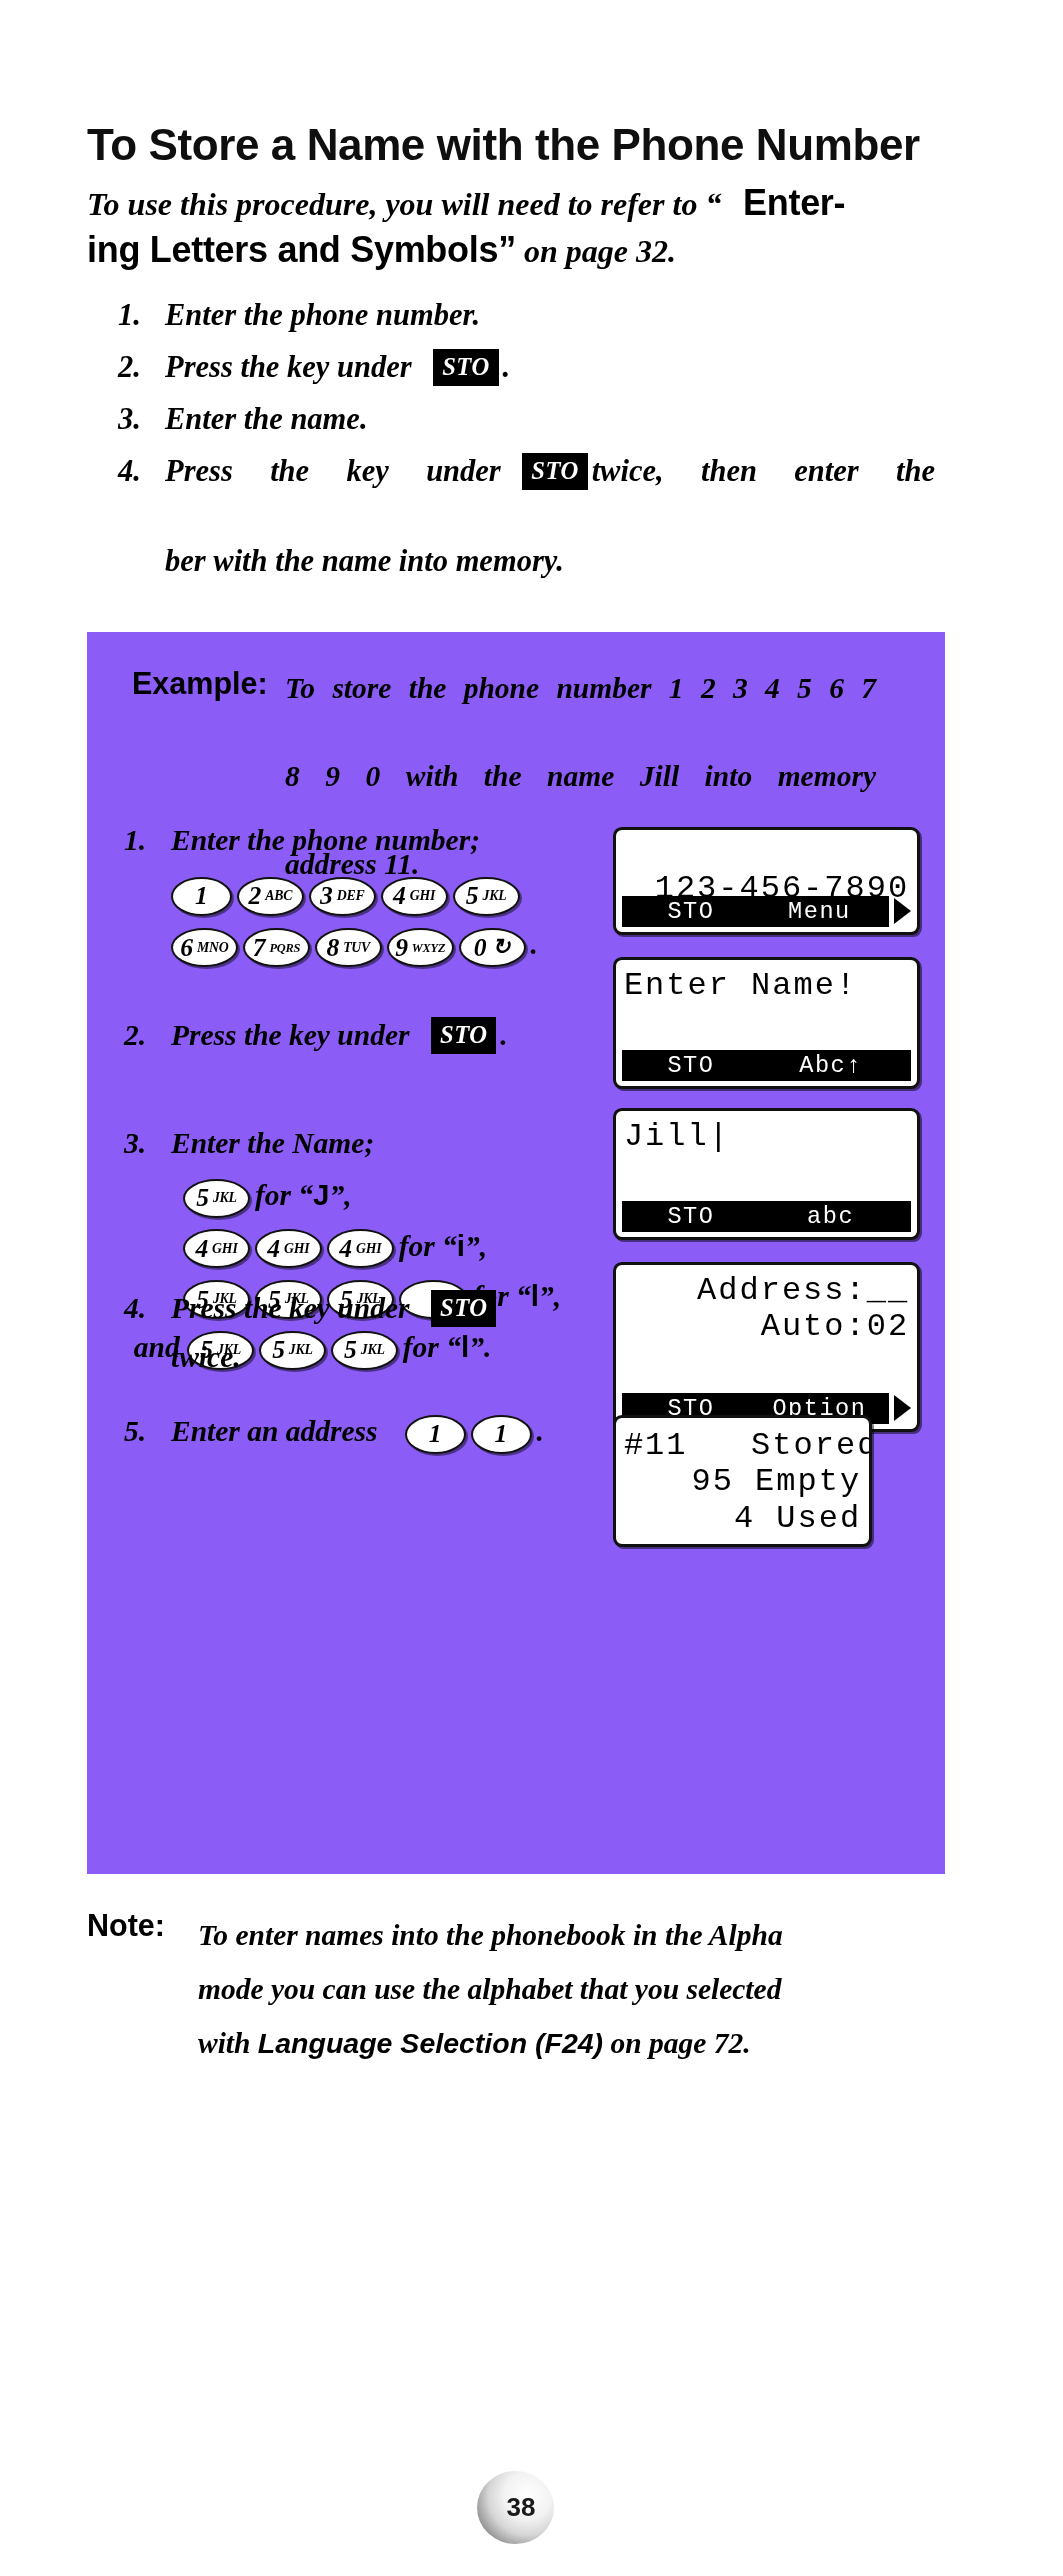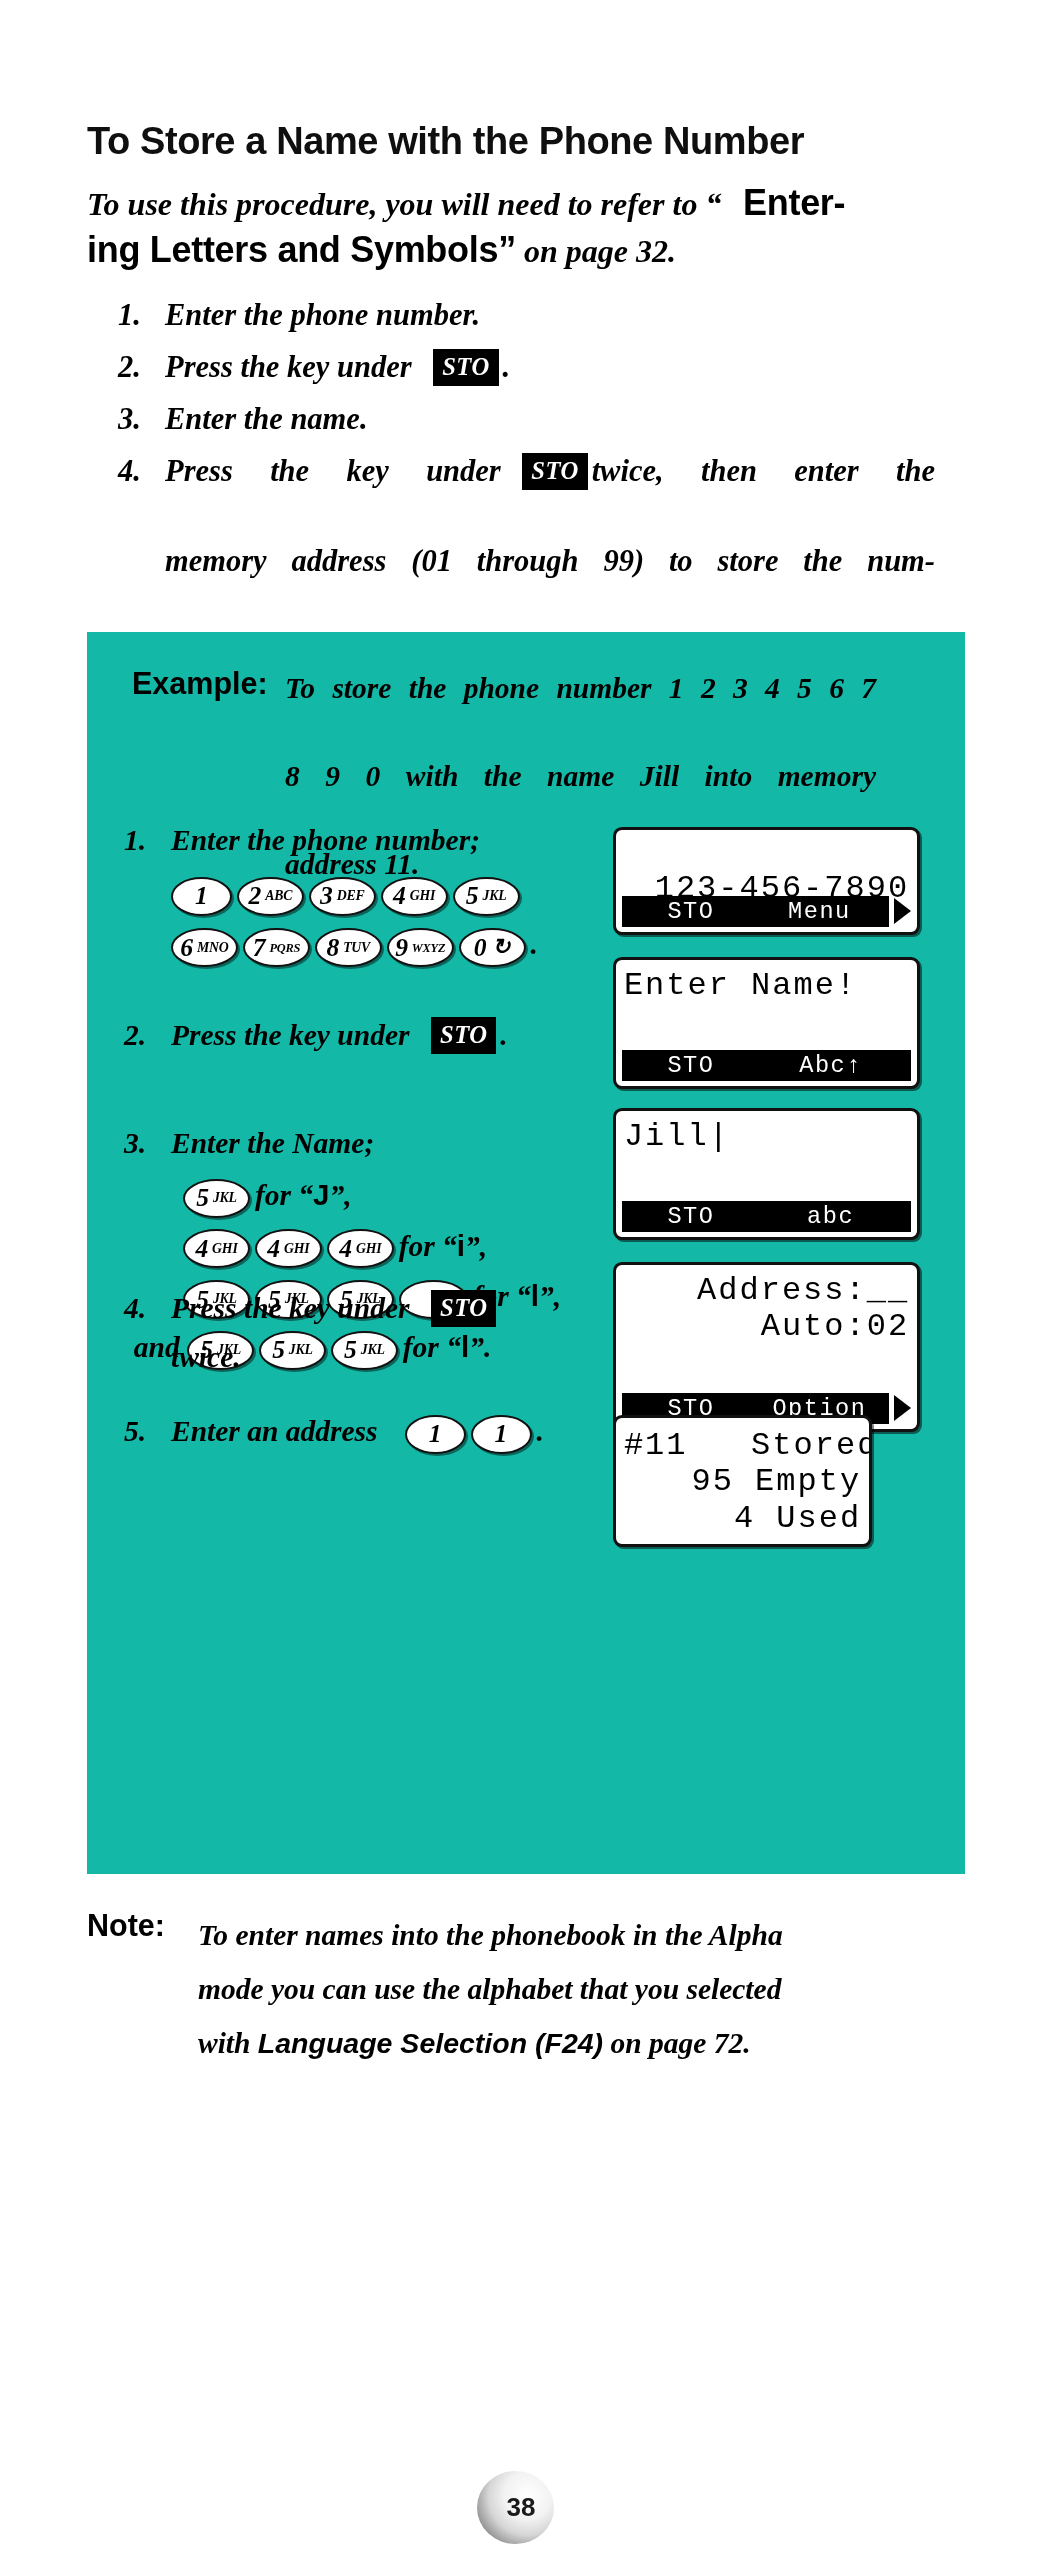--- a/index.html
+++ b/index.html
@@ -23,21 +23,21 @@
   }
 
   
   .doc-title {
     position: absolute;
     left: 87px;
     top: 120px;
     width: 886px;
     font-family: "Liberation Sans", sans-serif;
     font-weight: bold;
-    font-size: 38px;
+    font-size: 44px;
     letter-spacing: -0.4px;
     color: #0f0f0f;
   }
 
   .intro {
     position: absolute;
     left: 87px;
     top: 180px;
     width: 856px;
     font-size: 32px;
@@ -105,22 +105,21 @@
   .sp-before { margin-left: 21.7px; }
   .sp-after { margin-right: 3.9px; }
 
   
   .example-panel {
     position: absolute;
     left: 87px;
     top: 632px;
     width: 858px;
     height: 1242px;
-    background: #14b8a6;
-    padding-left: 20px;
+    background: #8b5cf6;
   }
 
   .example-head {
     position: absolute;
     left: 45px;
     top: 34px;
     width: 778px;
   }
   .example-label {
     position: absolute;
@@ -374,21 +373,20 @@
     </div>
 
     <div class="step-row">
       <span class="step-num">3.</span>
       <span>Enter the name.</span>
     </div>
 
     <div class="step-row">
       <span class="step-num">4.</span>
       <span class="justified-line"><span>Press the key under</span><span class="sto-badge sp-before sp-after">STO</span><span>twice, then enter the</span></span>
-      <span class="justified-line">memory address (01 through 99) to store the num-</span>
       <span class="cont">ber with the name into memory.</span>
     </div>
 
   </div>
 
   <div class="example-panel">
 
     <div class="example-head">
       <span class="example-label">Example:</span>
       <div class="example-body">

